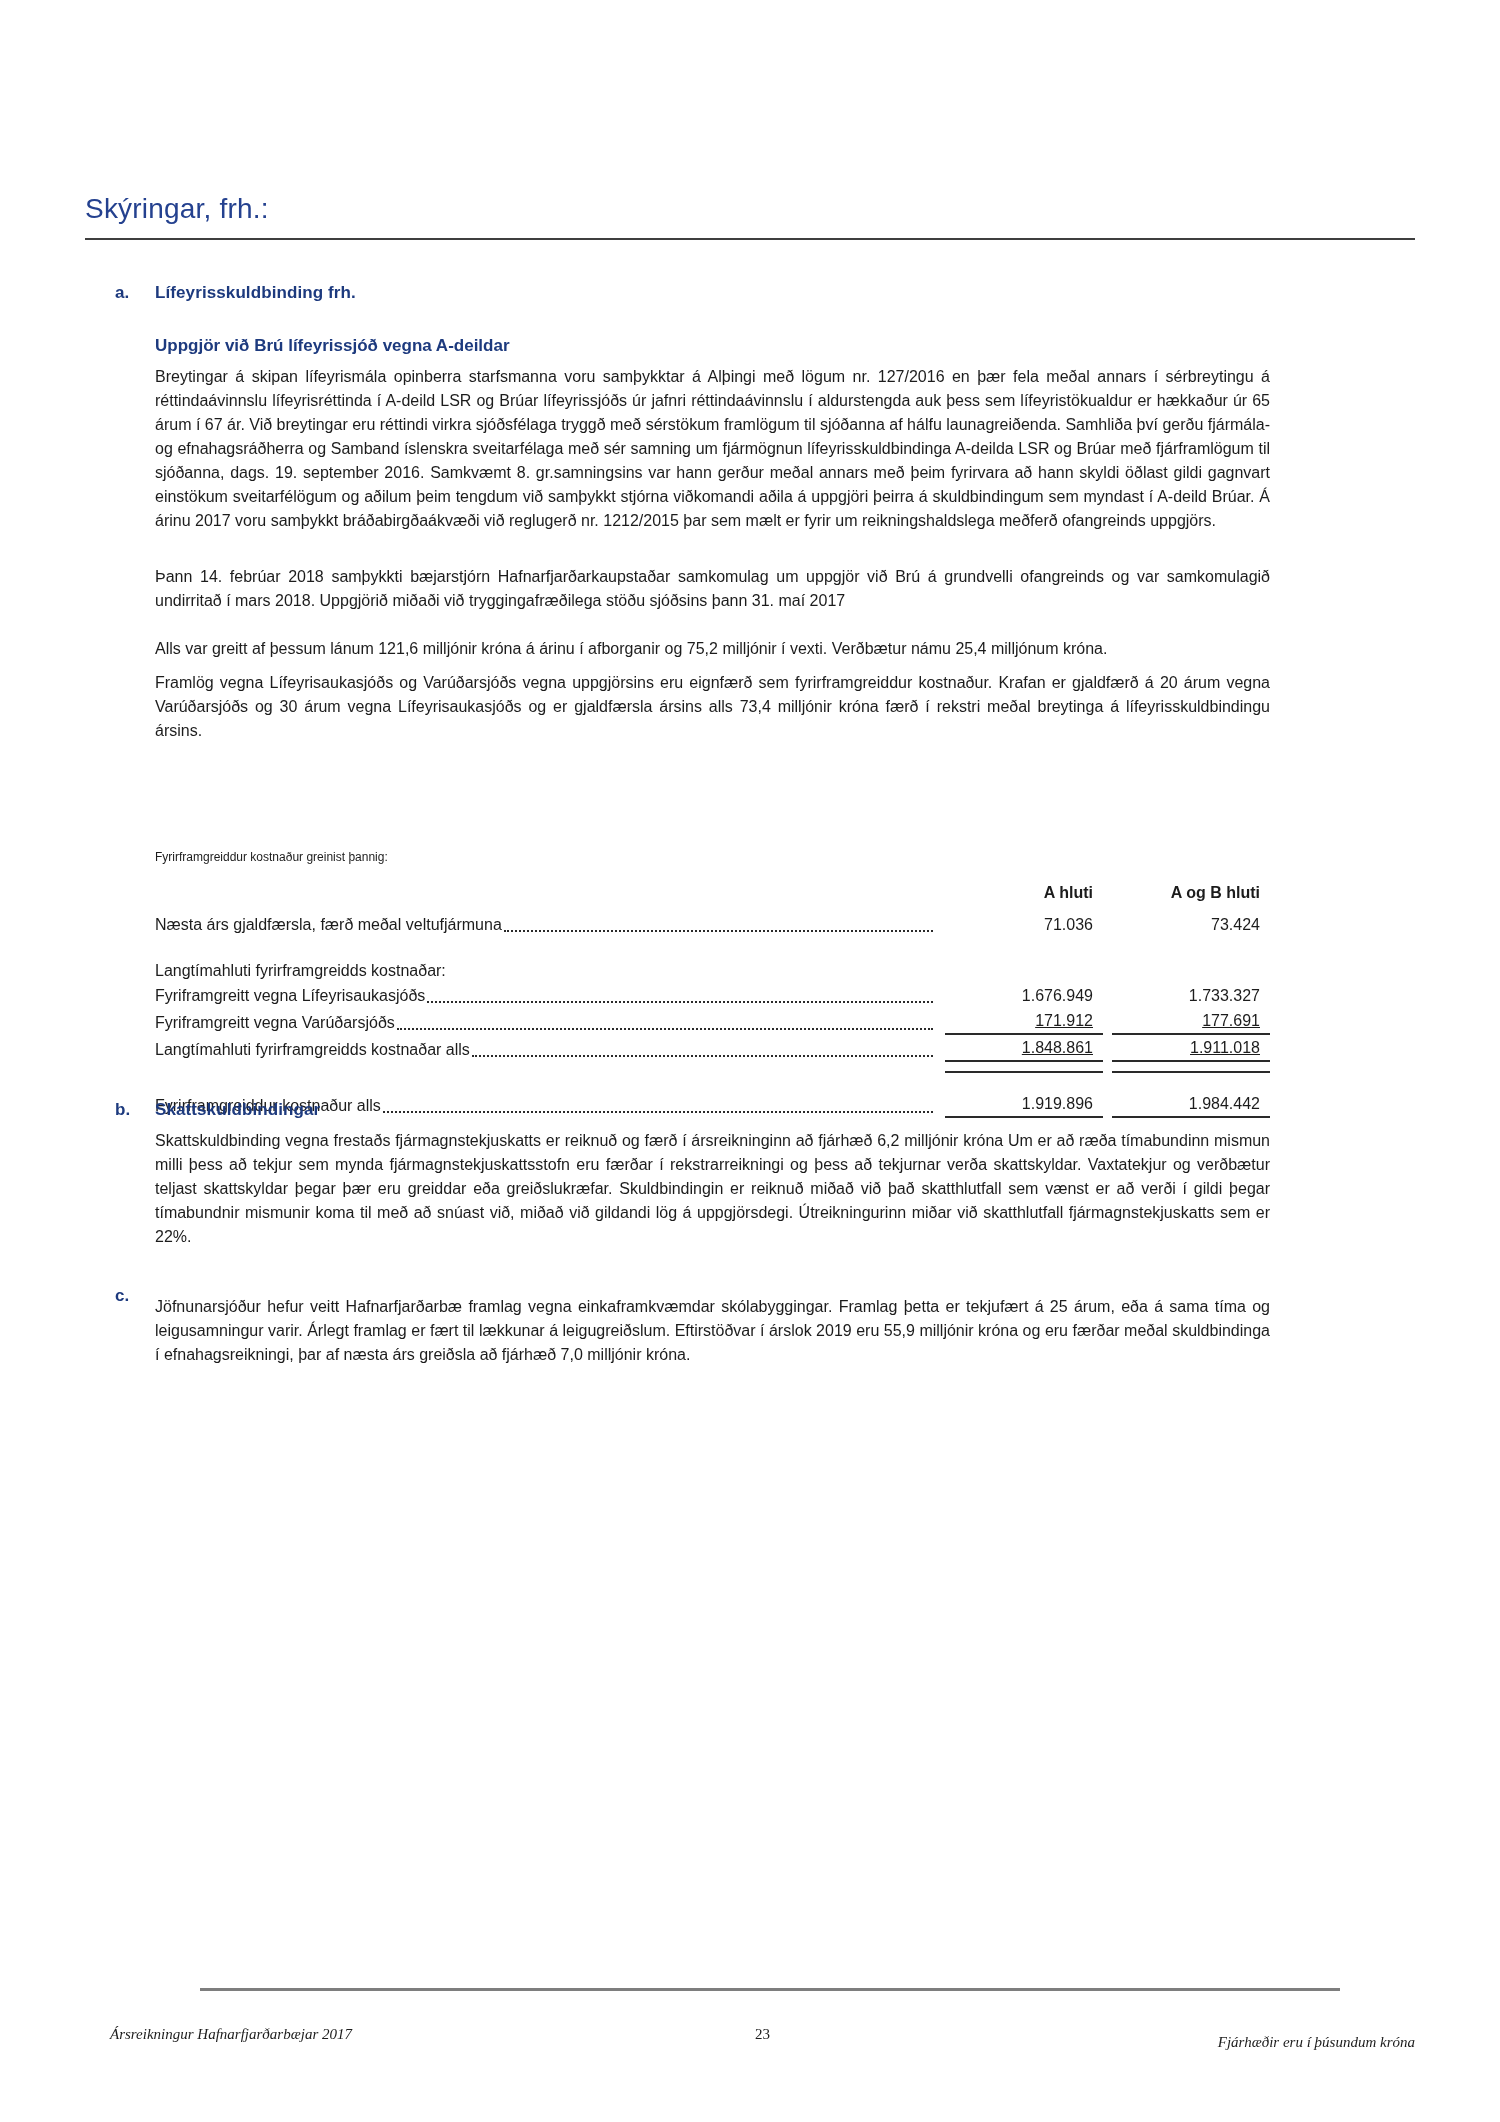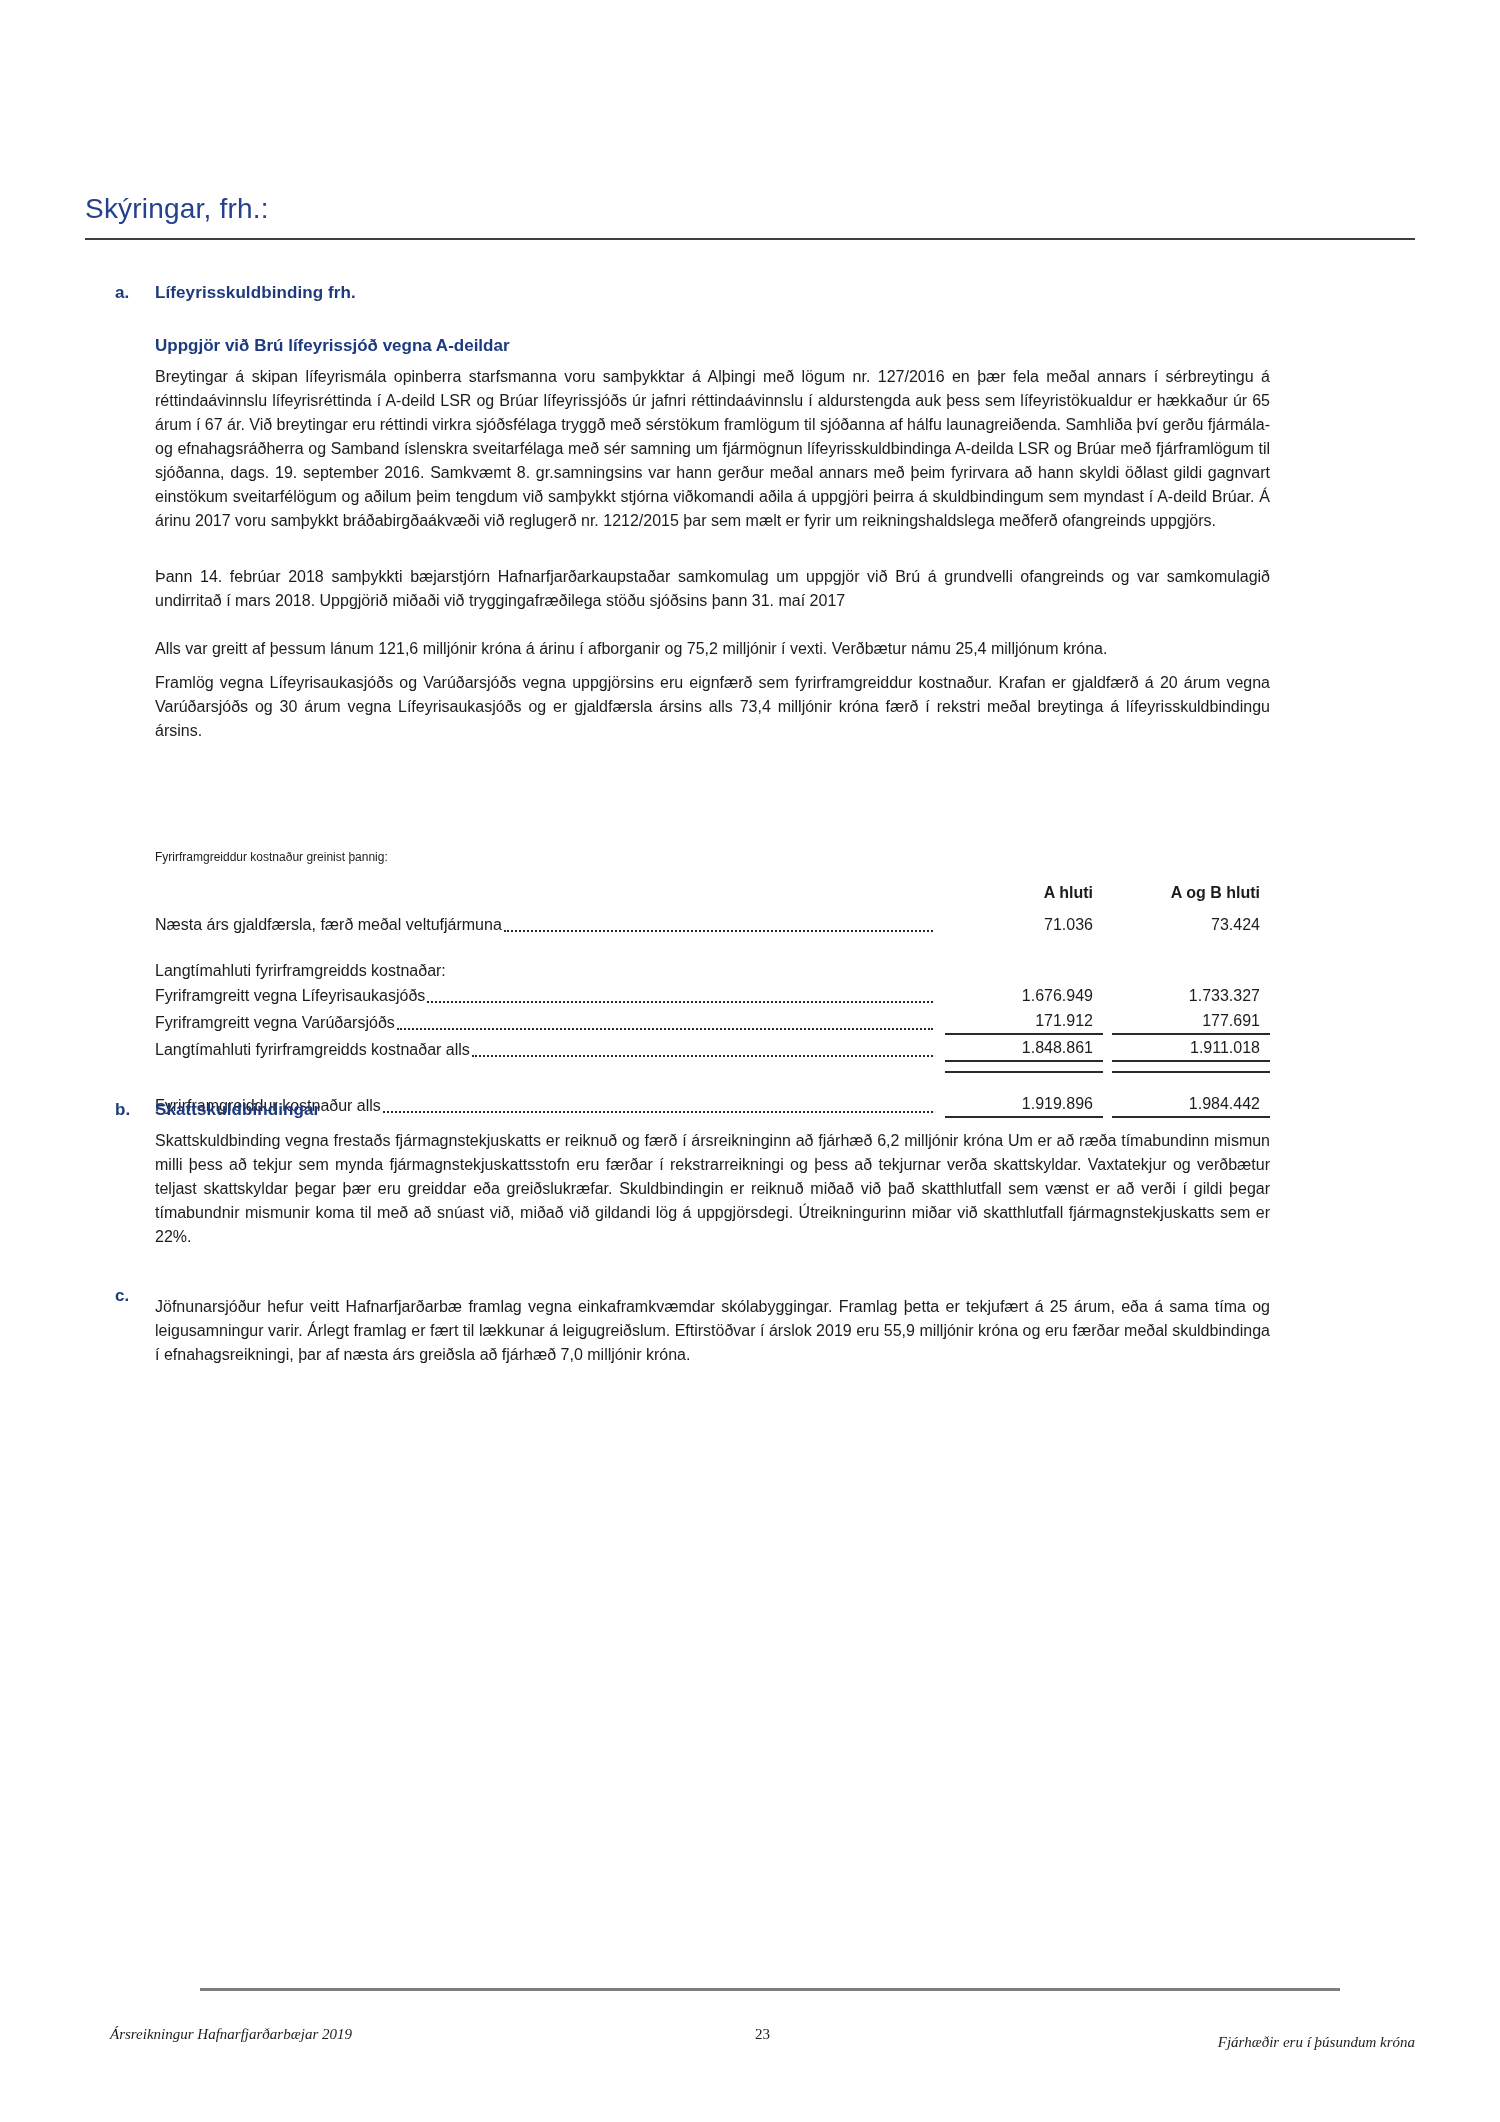--- a/index.html
+++ b/index.html
@@ -106,21 +106,21 @@
   }
   .t-col {
     flex: 0 0 158px;
     width: 158px;
     margin-left: 9px;
     text-align: right;
     padding-right: 10px;
   }
   .t-row-first { margin-top: 7px; }
   .t-group { margin-top: 21px; }
-  .rule-under .t-col { border-bottom: 2px solid #2a2a2a; }
+  .rule-under .t-col { border-bottom: 2px solid #2a2a2a; text-decoration: underline; }
   .t-total { margin-top: 9px; }
   .t-total .t-col {
     border-top: 2px solid #2a2a2a;
     border-bottom: 2px solid #2a2a2a;
     padding-top: 18px;
   }
 
   
   .footer-rule {
     position: absolute;
@@ -241,17 +241,17 @@
   <section class="sec sec-c">
     <div class="sec-letter">c.</div>
     <div class="sec-body">
       <p class="para">Jöfnunarsjóður hefur veitt Hafnarfjarðarbæ framlag vegna einkaframkvæmdar skólabyggingar. Framlag þetta er tekjufært á 25 árum, eða á sama tíma og leigusamningur varir. Árlegt framlag er fært til lækkunar á leigugreiðslum. Eftirstöðvar í árslok 2019 eru 55,9 milljónir króna og eru færðar meðal skuldbindinga í efnahagsreikningi, þar af næsta árs greiðsla að fjárhæð 7,0 milljónir króna.</p>
     </div>
   </section>
 
   <div class="footer-rule"></div>
   <div class="footer">
     <span class="f-center">23</span>
-    <span class="f-left">Ársreikningur Hafnarfjarðarbæjar 2019</span>
+    <span class="f-left">Ársreikningur Hafnarfjarðarbæjar 2017</span>
     <span class="f-right">Fjárhæðir eru í þúsundum króna</span>
   </div>
 
 </div>
 
 </body></html>

